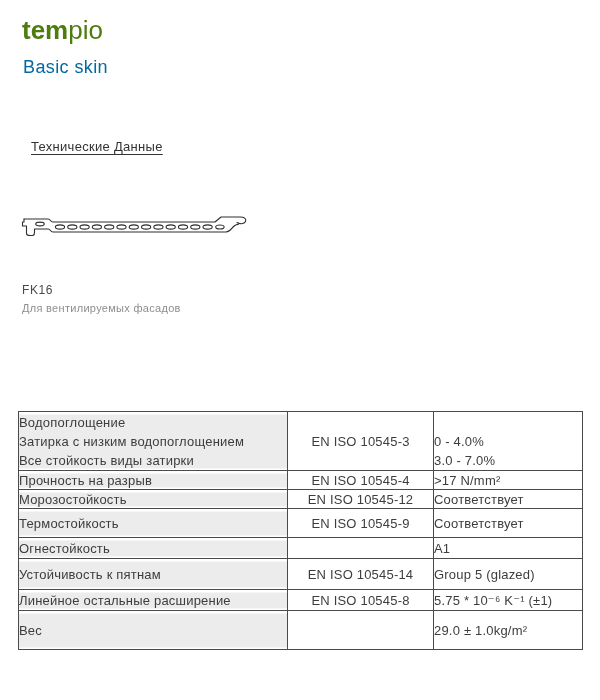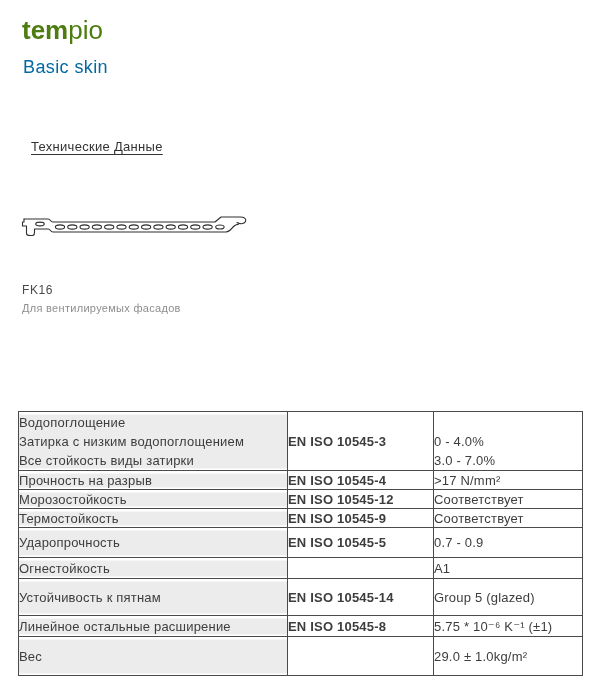--- a/index.html
+++ b/index.html
@@ -28,21 +28,21 @@
     padding:0;font-size:13px;color:#3d3d3d;vertical-align:middle;
     overflow:hidden;white-space:nowrap;
   }
   td.label-cell{
     padding-left:16px;letter-spacing:0.2px;
     background:linear-gradient(to bottom,
       #fff 0,#fff 2px,
       var(--label_cell_bg,#ececec) 2px,var(--label_cell_bg,#ececec) calc(100% - 2px),
       #fff calc(100% - 2px),#fff 100%);
   }
-  td.std-cell{text-align:left;font-size:11.5px;letter-spacing:0.2px;font-weight:bold;}
+  td.std-cell{text-align:center;font-size:11.5px;letter-spacing:0.2px;}
   td.value-cell{padding-left:27px;font-size:11.5px;letter-spacing:0.2px;}
   td .line{line-height:19px;}
   td.top{vertical-align:top;}
   td.pad-top{padding-top:3px;}
   td.small{font-size:9.5px;}
 </style>
 </head>
 <body>
 
 <div class="page">
@@ -103,36 +103,31 @@
         <tr style="height: 19px;">
           <td class="label-cell">Прочность на разрыв</td>
           <td class="std-cell">EN ISO 10545-4</td>
           <td class="value-cell">&gt;17 N/mm²</td>
         </tr>
         <tr style="height: 19px;">
           <td class="label-cell">Морозостойкость</td>
           <td class="std-cell">EN ISO 10545-12</td>
           <td class="value-cell small">Соответствует</td>
         </tr>
-        <tr style="height: 19px; padding-left: 24px;">
+        <tr style="height: 29px; padding-left: 24px;">
           <td class="label-cell">Термостойкость</td>
           <td class="std-cell">EN ISO 10545-9</td>
           <td class="value-cell small">Соответствует</td>
-        </tr>
-        <tr style="height: 30px;">
-          <td class="label-cell">Ударопрочность</td>
-          <td class="std-cell top pad-top">EN ISO 10545-5</td>
-          <td class="value-cell top pad-top">0.7 - 0.9</td>
         </tr>
         <tr style="height: 21px;">
           <td class="label-cell">Огнестойкость</td>
           <td class="std-cell"></td>
           <td class="value-cell">A1</td>
         </tr>
-        <tr style="height: 37px;">
+        <tr style="height: 31px;">
           <td class="label-cell">Устойчивость к пятнам</td>
           <td class="std-cell">EN ISO 10545-14</td>
           <td class="value-cell">Group 5 (glazed)</td>
         </tr>
         <tr style="height: 21px;">
           <td class="label-cell">Линейное остальные расширение</td>
           <td class="std-cell">EN ISO 10545-8</td>
           <td class="value-cell">5.75 * 10⁻⁶ K⁻¹ (±1)</td>
         </tr>
         <tr style="height: 39px;">

